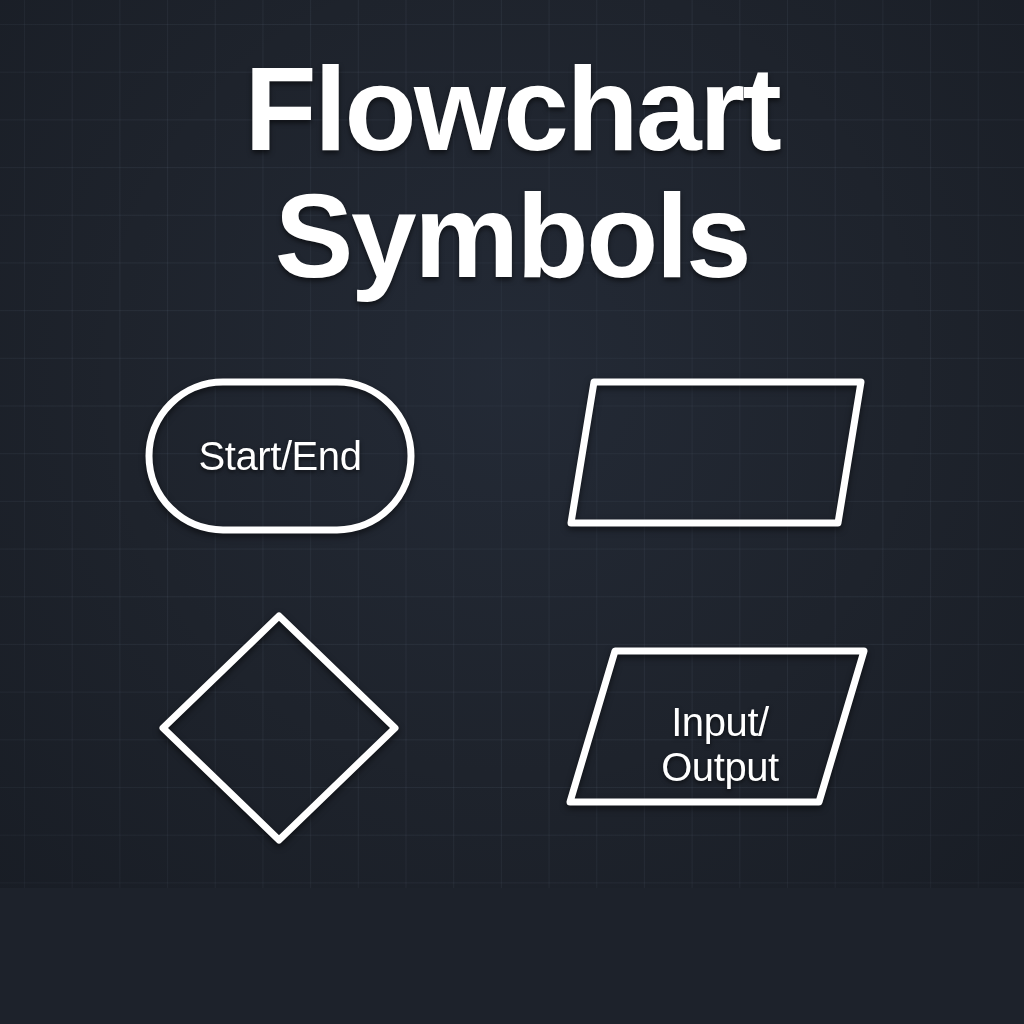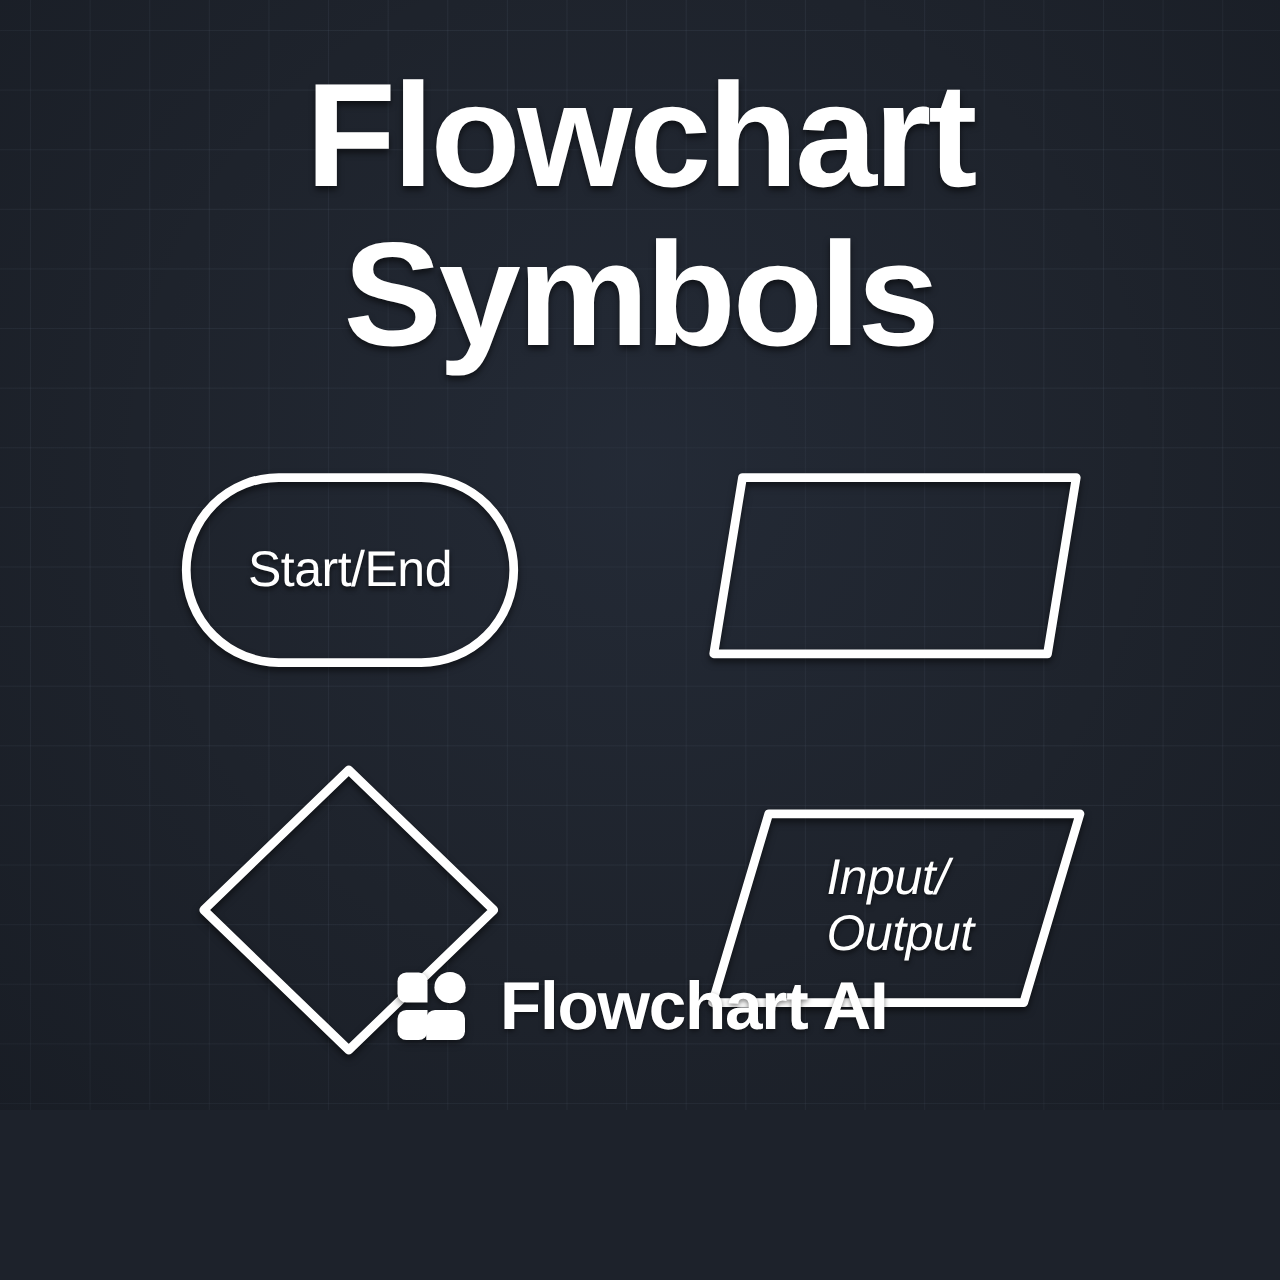--- a/index.html
+++ b/index.html
@@ -67,37 +67,38 @@
     stroke-linecap: round;
     filter: drop-shadow(0 3px 3px rgba(0,0,0,0.55));
   }
   .shape-label {
     position: absolute;
     color: #ffffff;
     font-size: 40px;
     font-weight: 500;
     line-height: 1.12;
     letter-spacing: -0.4px;
+    text-align: center;
     text-shadow: 0 2px 4px rgba(0,0,0,0.6);
     white-space: pre-line;
     display: flex;
     align-items: center;
     justify-content: center;
     pointer-events: none;
   }
 
   
   #shape-start-end      { left: 140px; top: 371px; }
   #label-start-end      { left: 140px; top: 371px; width: 280px; height: 170px; }
   #shape-process        { left: 556px; top: 371px; }
   #label-process        { left: 556px; top: 371px; width: 320px; height: 160px; }
   #shape-decision       { left: 155px; top: 607px; }
   #label-decision       { left: 125px; top: 607px; width: 310px; height: 242px; }
   #shape-input-output   { left: 556px; top: 640px; }
-  #label-input-output   { left: 570px; top: 640px; width: 300px; height: 170px; font-style: italic; }
+  #label-input-output   { left: 570px; top: 660px; width: 300px; height: 170px; }
 
   
   #brand {
     position: absolute;
     left: 0;
     bottom: 52px;
     width: 1024px;
     display: flex;
     align-items: center;
     justify-content: center;
@@ -144,29 +145,14 @@
     </svg>
 
     <svg id="shape-input-output" class="shape-svg" width="330" height="175" viewBox="0 0 330 175">
       <path class="shape-outline" d="M 59 11 L 308 11 L 263 162 L 14 162 Z"></path>
     </svg>
     <div id="label-input-output" class="shape-label">Input/
 Output</div>
 
   </div>
 
-  <div id="brand">
-    <div id="brand-mark">
-      <svg width="62" height="62" viewBox="0 0 62 62">
-
-        <path d="M 4 11 a 7 7 0 0 1 7 -7 h 10 a 7 7 0 0 1 7 7 v 17 h -17 a 7 7 0 0 1 -7 -7 Z" fill="#ffffff"></path>
-
-        <circle cx="46" cy="16" r="12.5" fill="#ffffff"></circle>
-
-        <path d="M 4 41 a 7 7 0 0 1 7 -7 h 17 v 17 a 7 7 0 0 1 -7 7 h -10 a 7 7 0 0 1 -7 -7 Z" fill="#ffffff"></path>
-
-        <path d="M 41 34 h 10 a 7 7 0 0 1 7 7 v 10 a 7 7 0 0 1 -7 7 h -24 v -17 a 7 7 0 0 1 7 -7 Z" fill="#ffffff"></path>
-      </svg>
-    </div>
-    <div id="brand-name">Flowchart AI</div>
-  </div>
 
 </div>
 
 </body></html>

